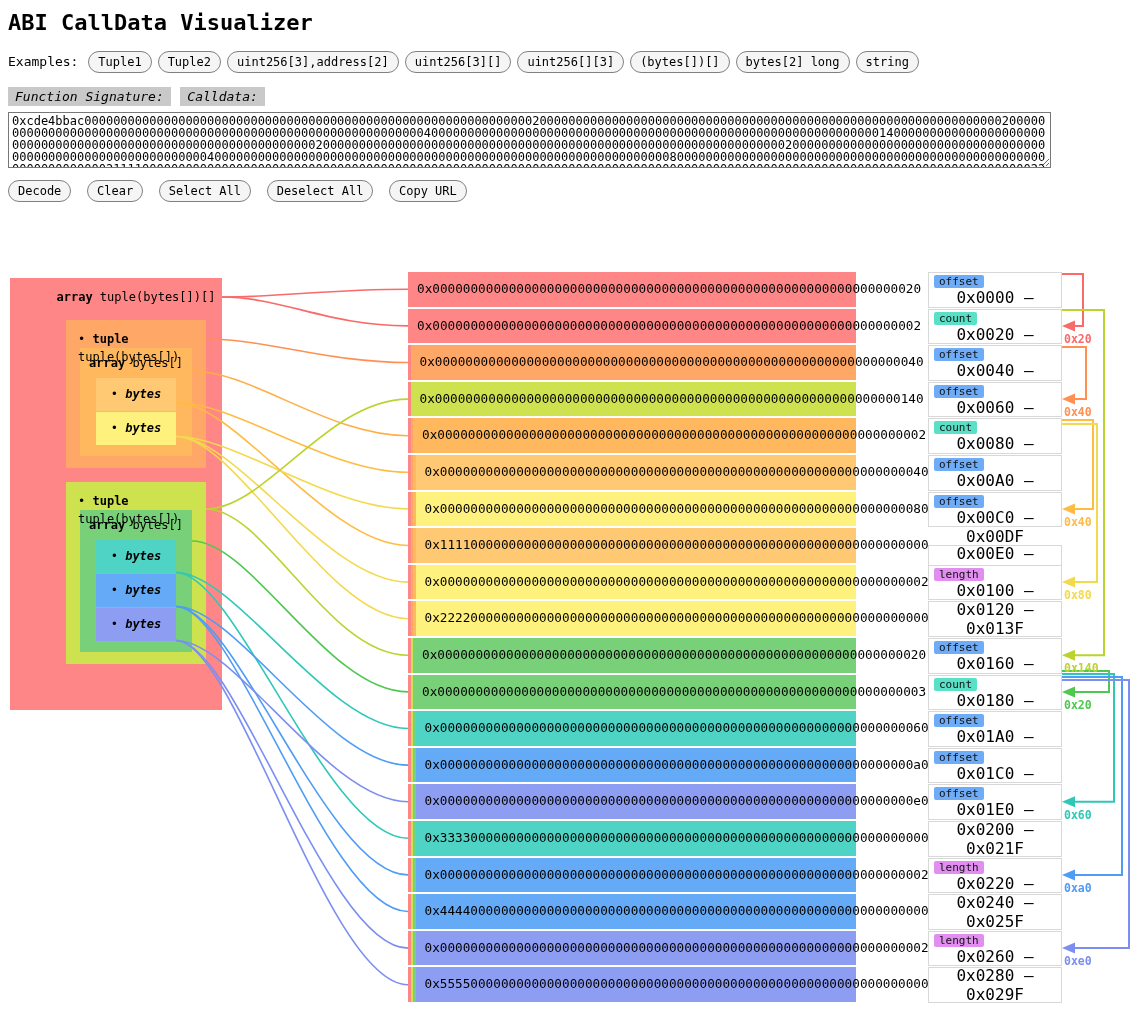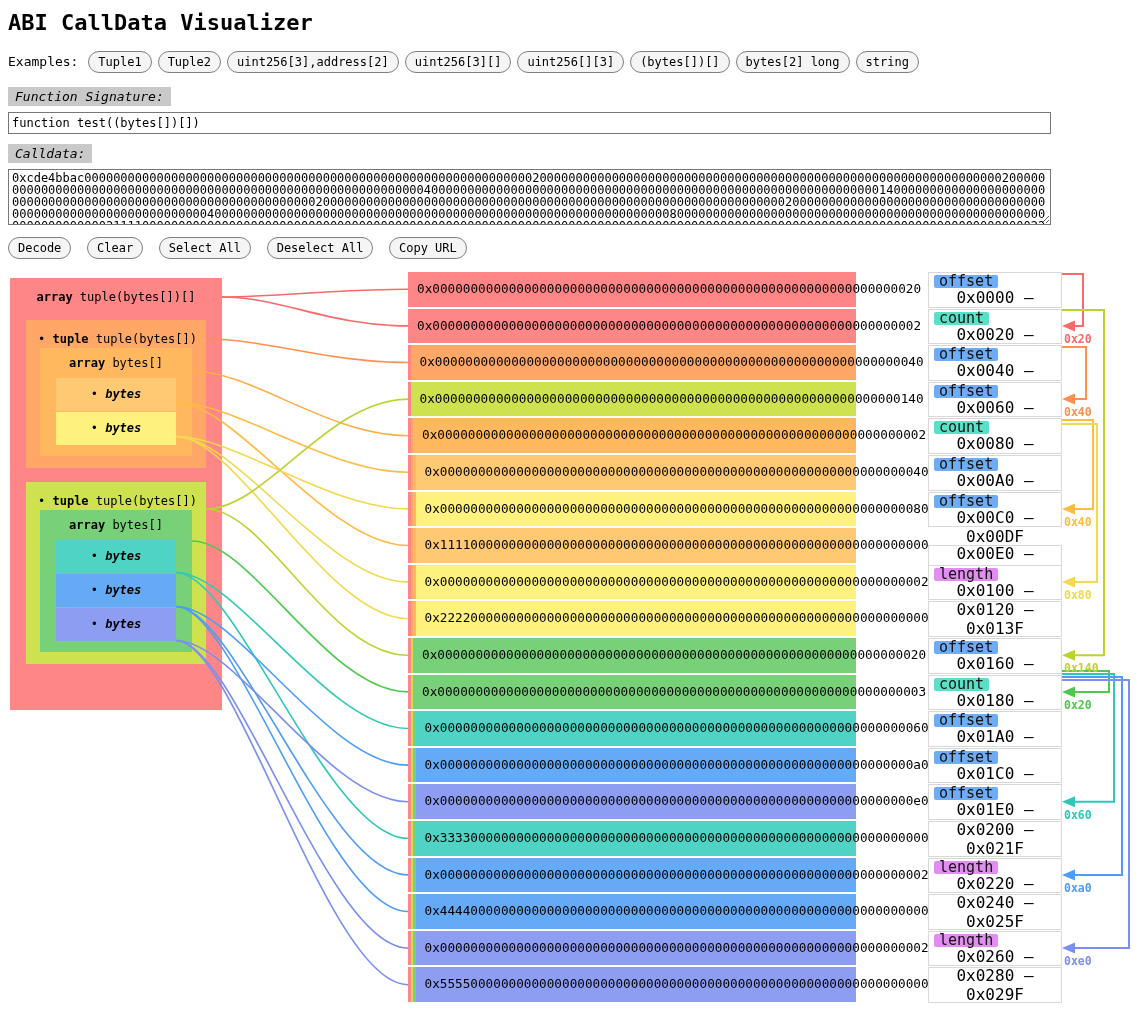--- a/index.html
+++ b/index.html
@@ -40,51 +40,50 @@
   
   .wrow{position:absolute;left:400px;width:448px;height:34.5px;line-height:34.5px;
     font-size:12.7px;white-space:nowrap;cursor:pointer;}
   .wrow .hex{position:absolute;left:9px;top:0;}
   .stripe{position:absolute;top:0;bottom:0;width:2.5px;}
   .rcell{position:absolute;left:920px;width:134px;height:35.6px;box-sizing:border-box;
     border:1px solid #d8d8d8;background:#fff;}
   .rcell .range{position:absolute;left:0;width:100%;text-align:center;font-size:16px;}
   .rcell .range.center{top:50%;transform:translateY(-50%);}
   .rcell .range.low{top:15px;}
-  .kbadge{position:absolute;top:2px;left:5px;font-size:15px;line-height:11px;
+  .kbadge{position:absolute;top:2px;left:5px;font-size:11px;line-height:11px;
     padding:1px 5px;border-radius:2px;color:#111;}
   .jlabel{position:absolute;font-size:11.5px;font-weight:bold;}
 </style>
 </head>
 <body>
 
 <div class="page">
   <h1>ABI CallData Visualizer</h1>
 
   <div class="examples-row">
     <span class="lbl">Examples:</span>
     <span id="examples-buttons"><button class="chip">Tuple1</button><button class="chip">Tuple2</button><button class="chip">uint256[3],address[2]</button><button class="chip">uint256[3][]</button><button class="chip">uint256[][3]</button><button class="chip">(bytes[])[]</button><button class="chip">bytes[2] long</button><button class="chip">string</button></span>
   </div>
 
   <div class="gray-label">Function Signature:</div>
-  <input class="sig-input" type="text" value="function test((bytes[])[])" style="">
 
   <div class="gray-label">Calldata:</div>
   <textarea class="calldata" spellcheck="false" style="">0xcde4bbac00000000000000000000000000000000000000000000000000000000000000200000000000000000000000000000000000000000000000000000000000000002000000000000000000000000000000000000000000000000000000000000004000000000000000000000000000000000000000000000000000000000000001400000000000000000000000000000000000000000000000000000000000000020000000000000000000000000000000000000000000000000000000000000000200000000000000000000000000000000000000000000000000000000000000400000000000000000000000000000000000000000000000000000000000000080000000000000000000000000000000000000000000000000000000000000000211110000000000000000000000000000000000000000000000000000000000000000000000000000000000000000000000000000000000000000000000000002222200000000000000000000000000000000000000000000000000000000000000000000000000000000000000000000000000000000000000000000000000200000000000000000000000000000000000000000000000000000000000000003000000000000000000000000000000000000000000000000000000000000006000000000000000000000000000000000000000000000000000000000000000a000000000000000000000000000000000000000000000000000000000000000e0000000000000000000000000000000000000000000000000000000000000000233330000000000000000000000000000000000000000000000000000000000000000000000000000000000000000000000000000000000000000000000000002444400000000000000000000000000000000000000000000000000000000000000000000000000000000000000000000000000000000000000000000000000025555000000000000000000000000000000000000000000000000000000000000</textarea>
 
   <div class="actions">
     <button class="act-btn">Decode</button>
     <button class="act-btn">Clear</button>
     <button class="act-btn">Select All</button>
     <button class="act-btn">Deselect All</button>
     <button class="act-btn">Copy URL</button>
   </div>
 
   <div class="vis" id="vis">
-    <div class="tree" id="tree" style="background: rgb(255, 134, 134);">
+    <div class="tree" id="tree" style="background: rgb(255, 134, 134); padding-left: 40px;">
         <div class="title"><span><span class="bold">array</span><span> tuple(bytes[])[]</span></span></div>
         <div class="tbox" style="background: rgb(255, 167, 102);">
           <div class="tlabel"><span><span>• </span><span class="bold">tuple</span><span> tuple(bytes[])</span></span></div>
           <div class="abox" style="background: rgb(255, 184, 94);">
             <div class="ahead"><span><span class="bold">array</span><span> bytes[]</span></span></div>
             <div class="items">
               <div class="item" style="background: rgb(255, 200, 115);"><span><span>• </span><span class="bold">bytes</span></span></div>
               <div class="item" style="background: rgb(255, 241, 125);"><span><span>• </span><span class="bold">bytes</span></span></div>
             </div>
           </div>

